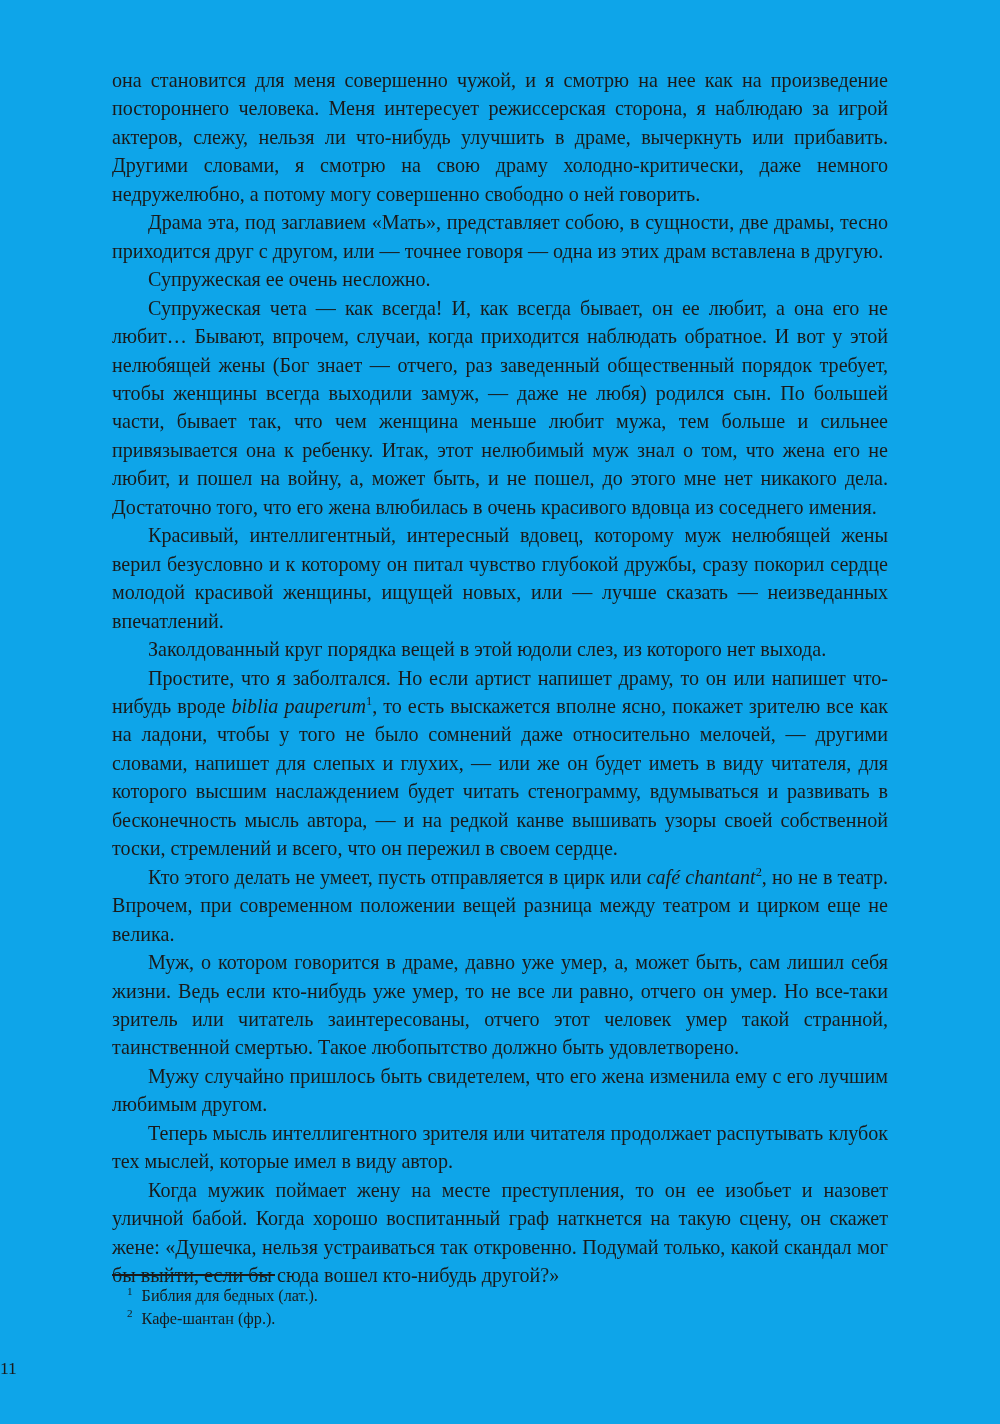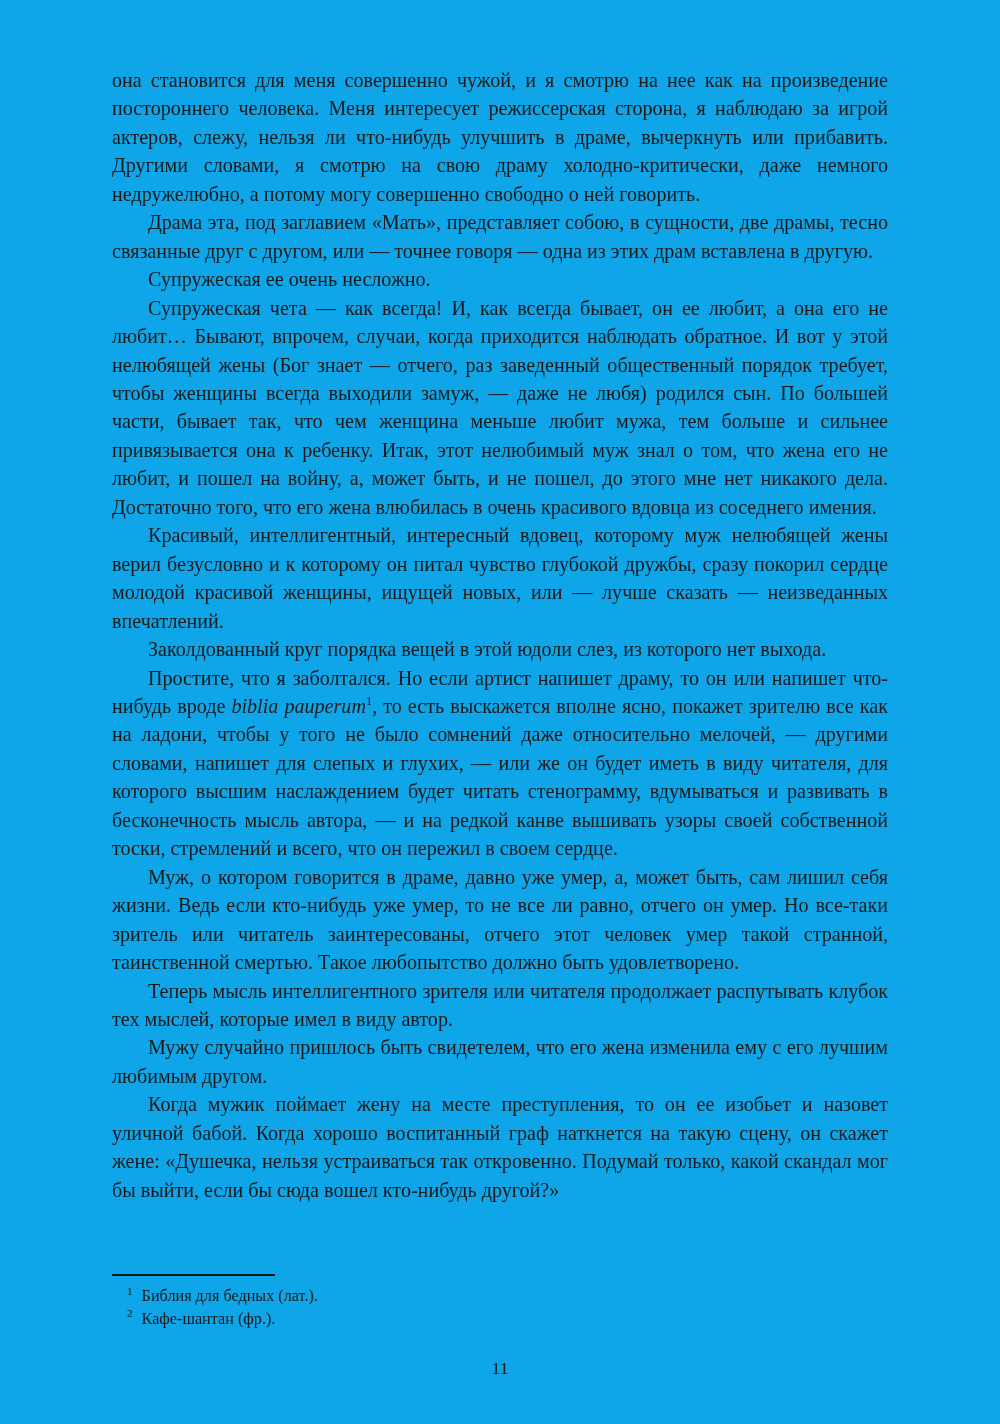--- a/index.html
+++ b/index.html
@@ -77,41 +77,41 @@
     font-size: 11.2px;
     vertical-align: super;
     line-height: 0;
     margin-right: 9px;
   }
   .page-number {
     position: absolute;
     left: 0;
     top: 1358px;
     width: 1000px;
-    text-align: center;
     font-size: 17.5px;
     color: #1a1a1a;
   }
 </style>
 </head>
 <body>
 
 <div class="page">
 
   <div class="text-block" id="body-text-block">
       <p class="para no-indent"><span>она становится для меня совершенно чужой, и я смотрю на нее как на произведение постороннего человека. Меня интересует режиссерская сторона, я наблюдаю за игрой актеров, слежу, нельзя ли что-нибудь улучшить в драме, вычеркнуть или прибавить. Другими словами, я смотрю на свою драму холодно-критически, даже немного недружелюбно, а потому могу совершенно свободно о ней говорить.</span></p>
-      <p class="para"><span>Драма эта, под заглавием «Мать», представляет собою, в сущности, две драмы, тесно связанные друг с другом, или — точнее говоря — одна из этих драм вставлена в другую.</span></p>
+      <p class="para"><span>Драма эта, под заглавием «Мать», представляет собою, в сущности, две драмы, тесно приходится друг с другом, или — точнее говоря — одна из этих драм вставлена в другую.</span></p>
       <p class="para"><span>Супружеская ее очень несложно.</span></p>
       <p class="para"><span>Супружеская чета — как всегда! И, как всегда бывает, он ее любит, а она его не любит… Бывают, впрочем, случаи, когда приходится наблюдать обратное. И вот у этой нелюбящей жены (Бог знает — отчего, раз заведенный общественный порядок требует, чтобы женщины всегда выходили замуж, — даже не любя) родился сын. По большей части, бывает так, что чем женщина меньше любит мужа, тем больше и сильнее привязывается она к ребенку. Итак, этот нелюбимый муж знал о том, что жена его не любит, и пошел на войну, а, может быть, и не пошел, до этого мне нет никакого дела. Достаточно того, что его жена влюбилась в очень красивого вдовца из соседнего имения.</span></p>
       <p class="para"><span>Красивый, интеллигентный, интересный вдовец, которому муж нелюбящей жены верил безусловно и к которому он питал чувство глубокой дружбы, сразу покорил сердце молодой красивой женщины, ищущей новых, или — лучше сказать — неизведанных впечатлений.</span></p>
       <p class="para"><span>Заколдованный круг порядка вещей в этой юдоли слез, из которого нет выхода.</span></p>
       <p class="para"><span>Простите, что я заболтался. Но если артист напишет драму, то он или напишет что-нибудь вроде </span><span class="ital">biblia pauperum</span><sup>1</sup><span>, то есть выскажется вполне ясно, покажет зрителю все как на ладони, чтобы у того не было сомнений даже относительно мелочей, — другими словами, напишет для слепых и глухих, — или же он будет иметь в виду читателя, для которого высшим наслаждением будет читать стенограмму, вдумываться и развивать в бесконечность мысль автора, — и на редкой канве вышивать узоры своей собственной тоски, стремлений и всего, что он пережил в своем сердце.</span></p>
+      <p class="para"><span>Кто этого делать не умеет, пусть отправляется в цирк или </span><span class="ital">café chantant</span><sup>2</sup><span>, но не в театр. Впрочем, при современном положении вещей разница между театром и цирком еще не велика.</span></p>
       <p class="para"><span>Муж, о котором говорится в драме, давно уже умер, а, может быть, сам лишил себя жизни. Ведь если кто-нибудь уже умер, то не все ли равно, отчего он умер. Но все-таки зритель или читатель заинтересованы, отчего этот человек умер такой странной, таинственной смертью. Такое любопытство должно быть удовлетворено.</span></p>
+      <p class="para"><span>Мужу случайно пришлось быть свидетелем, что его жена изменила ему с его лучшим любимым другом.</span></p>
       <p class="para"><span>Теперь мысль интеллигентного зрителя или читателя продолжает распутывать клубок тех мыслей, которые имел в виду автор.</span></p>
-      <p class="para"><span>Мужу случайно пришлось быть свидетелем, что его жена изменила ему с его лучшим любимым другом.</span></p>
       <p class="para"><span>Когда мужик поймает жену на месте преступления, то он ее изобьет и назовет уличной бабой. Когда хорошо воспитанный граф наткнется на такую сцену, он скажет жене: «Душечка, нельзя устраиваться так откровенно. Подумай только, какой скандал мог бы выйти, если бы сюда вошел кто-нибудь другой?»</span></p>
     </div>
 
   <div class="footnote-area">
     <div class="footnote-rule"></div>
     <div id="footnote-list">
         <div class="footnote-line"><span class="footnote-num">1</span><span>Библия для бедных (лат.).</span></div>
         <div class="footnote-line"><span class="footnote-num">2</span><span>Кафе-шантан (фр.).</span></div>
       </div>
   </div>

